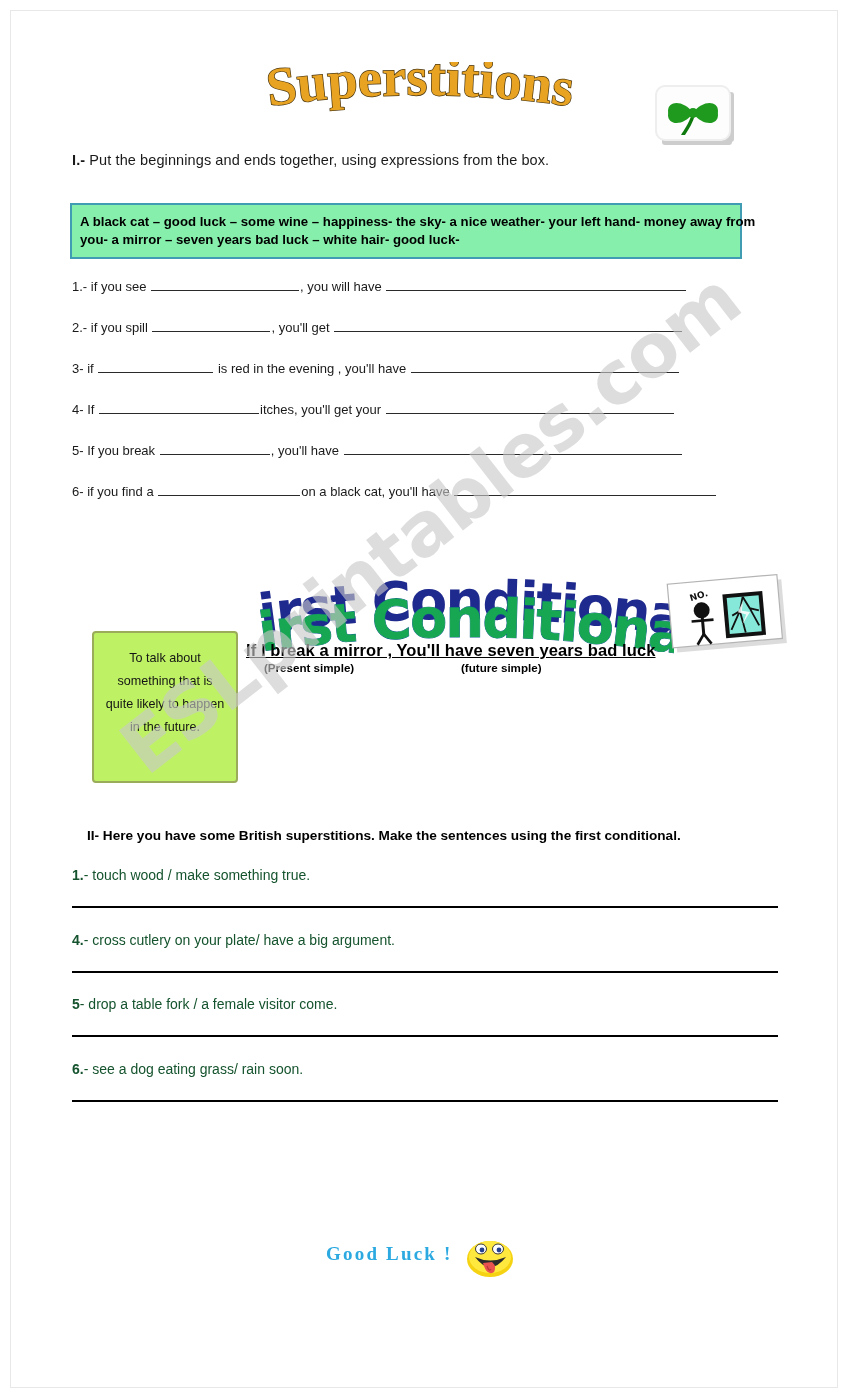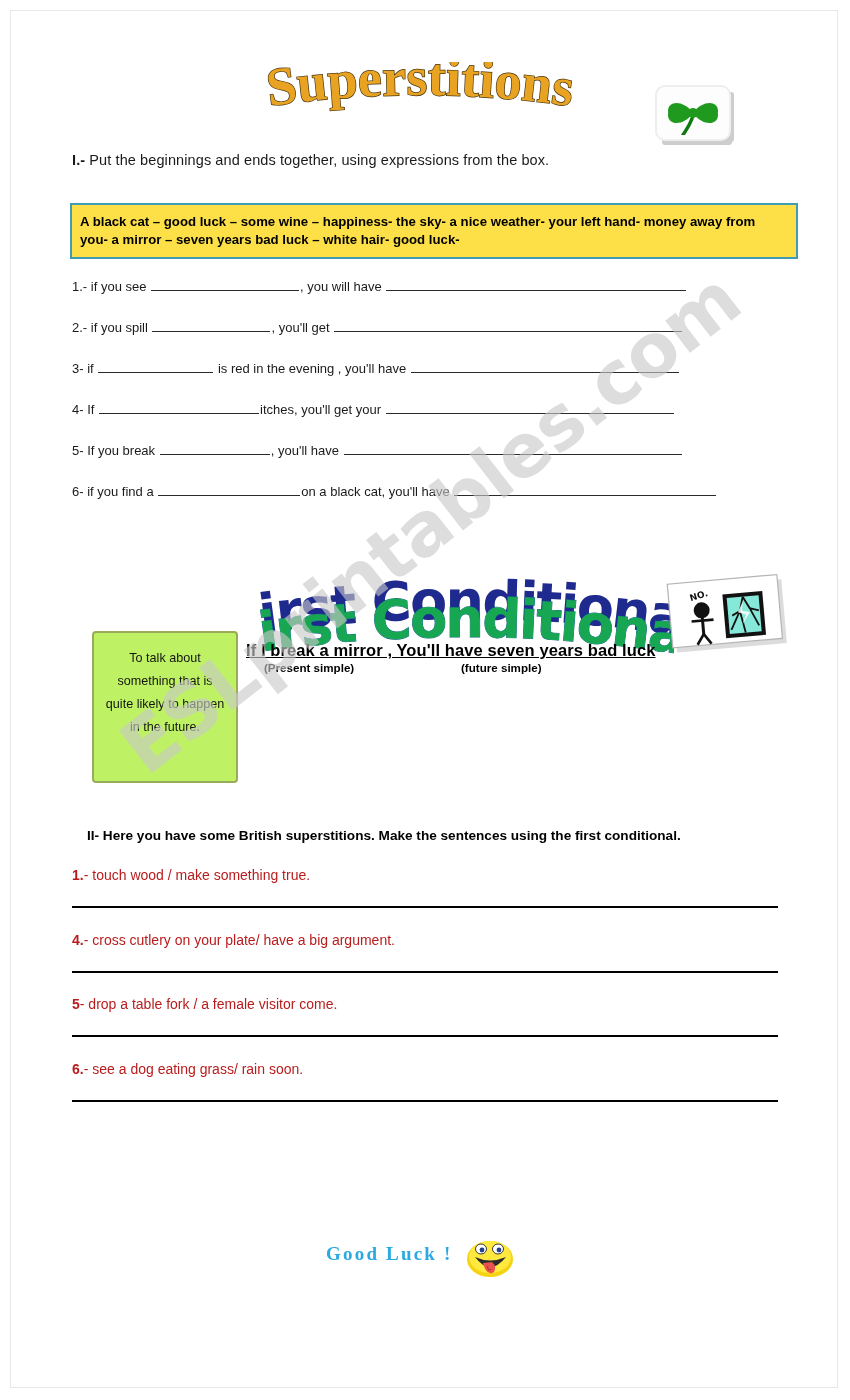--- a/index.html
+++ b/index.html
@@ -95,25 +95,25 @@
     color: #1a1a1a;
     letter-spacing: 0.1px;
   }
   .instr-1 b { font-weight: bold; }
 
   
   .wordbank {
     position: absolute;
     left: 70px;
     top: 203px;
-    width: 728px;
+    width: 672px;
     height: 56px;
     border: 2px solid #3f9cb3;
     box-sizing: border-box;
-    background: #fde047;
+    background: #86efac;
     z-index: 6;
   }
   .wordbank-text {
     position: absolute;
     left: 8px;
     top: 8px;
     width: 706px;
     font-size: 13.2px;
     font-weight: bold;
     line-height: 18px;
@@ -246,21 +246,21 @@
     position: absolute;
     left: 72px;
     top: 867px;
     width: 706px;
     z-index: 6;
   }
   .ansitem { height: 64.5px; position: relative; }
   .ansitem .txt {
     font-size: 14px;
     font-family: "Liberation Sans", sans-serif;
-    color: #b91c1c;
+    color: #14532d;
     white-space: nowrap;
   }
   .ansitem .txt b { font-weight: bold; }
   .ansitem .ansline {
     position: absolute;
     left: 0;
     top: 39px;
     width: 706px;
     border-top: 2.6px solid #000000;
   }

